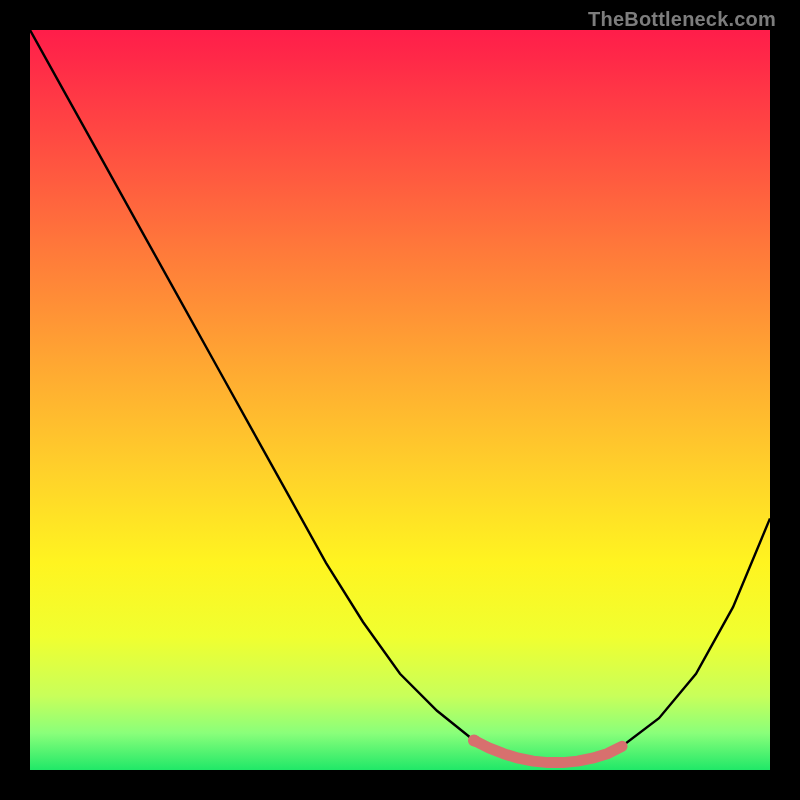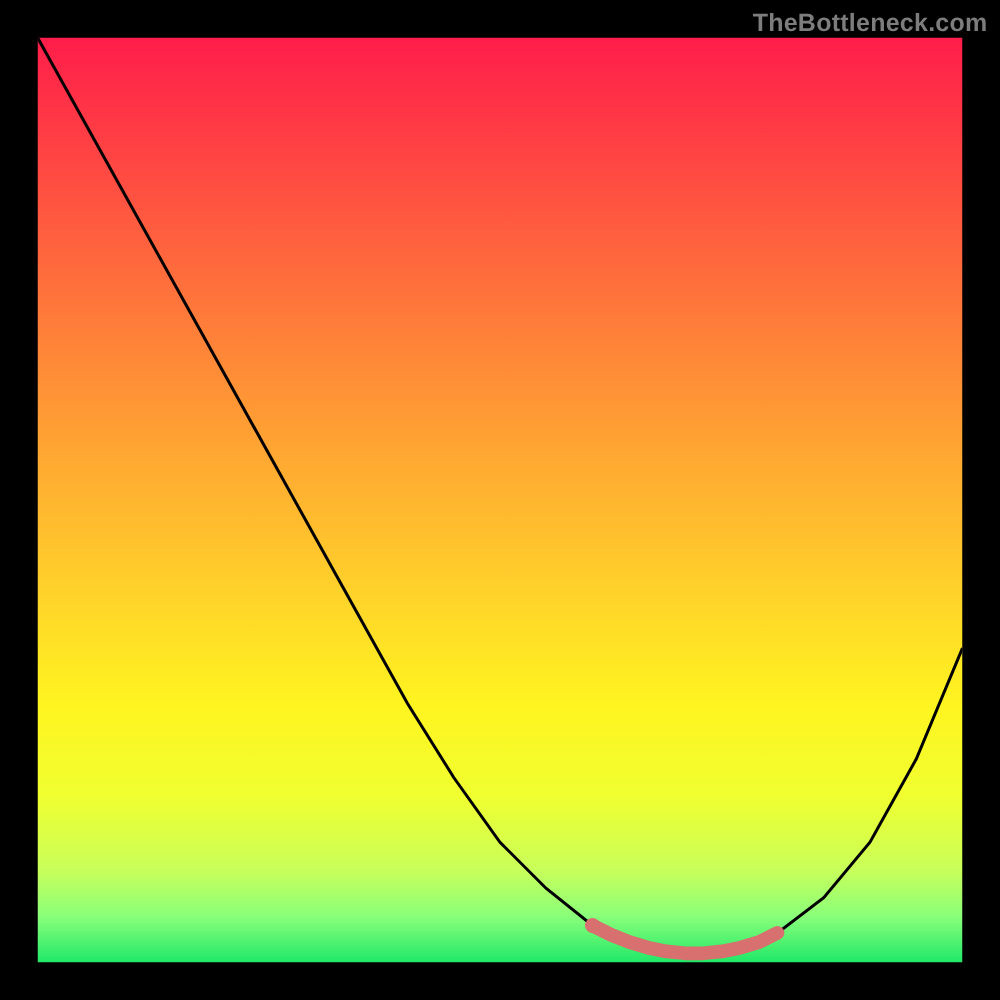--- a/index.html
+++ b/index.html
@@ -20,21 +20,21 @@
   .plot {
     position: absolute;
     left: 30px;
     top: 30px;
     width: 740px;
     height: 740px;
   }
   .watermark {
     position: absolute;
     top: 8px;
-    right: 10px;
+    right: 24px;
     color: #7d7d7d;
     font-size: 20px;
     font-weight: 600;
     letter-spacing: 0.2px;
     font-family: Arial, Helvetica, sans-serif;
   }
   svg { display: block; }
 </style>
 </head>
 <body>

